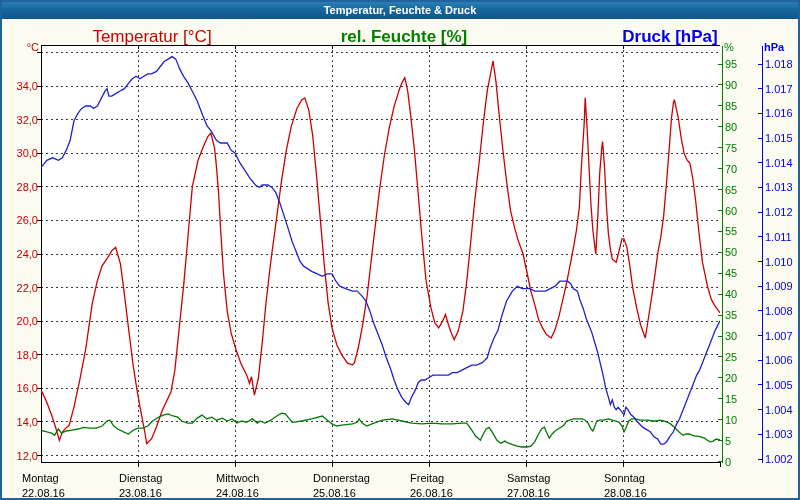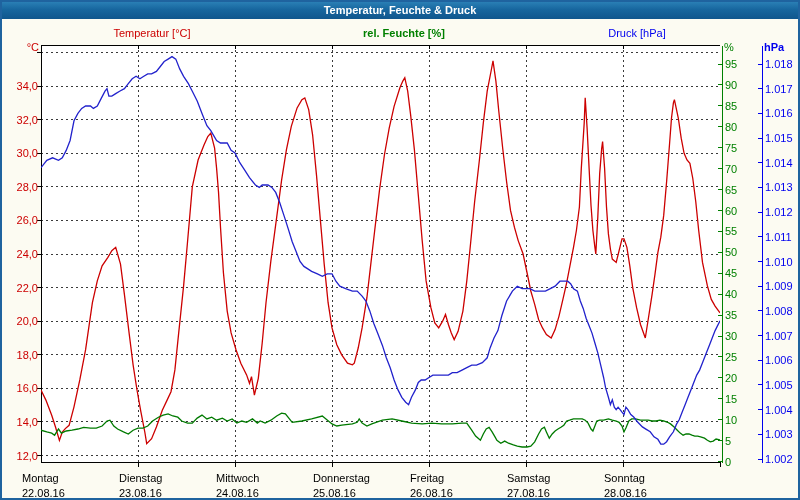--- a/index.html
+++ b/index.html
@@ -4,25 +4,25 @@
 <style>
   html,body{margin:0;padding:0;background:#888;}
   .window{position:relative;width:800px;height:500px;background:#fcfbf2;
     border:2px solid #1f639f;box-sizing:border-box;overflow:hidden;
     font-family:"Liberation Sans",sans-serif;}
   .titlebar{position:absolute;left:0;top:0;width:100%;height:17px;
     background:linear-gradient(180deg,#2a7fb5 0%,#17669e 45%,#10568d 100%);
     color:#fff;font-size:11px;font-weight:bold;text-align:center;line-height:17px;}
   svg{position:absolute;left:0;top:0;}
   svg text{font-family:"Liberation Sans",sans-serif;font-size:11px;}
-  .hdr{position:absolute;top:25px;transform:translateX(-50%);font-size:11px;white-space:nowrap;}
+  .hdr{position:absolute;top:25px;transform:translateX(-50%);font-size:17px;white-space:nowrap;}
   .unit{position:absolute;top:39px;font-size:11px;white-space:nowrap;}
   #hdr-temp{left:150px;color:#cc0000;}
   #hdr-hum{left:402px;color:#008000;font-weight:bold;}
-  #hdr-pres{left:635px;color:#0000ee;}
+  #hdr-pres{left:668px;color:#0000ee;font-weight:bold;}
   #unit-c{left:8px;width:29px;text-align:right;color:#cc0000;}
   #unit-pct{left:722px;color:#008000;}
   #unit-hpa{left:762px;color:#0000ee;font-weight:bold;}
 </style>
 </head>
 <body>
 
 <div class="window">
   <div class="titlebar">
     <span>Temperatur, Feuchte &amp; Druck</span>

